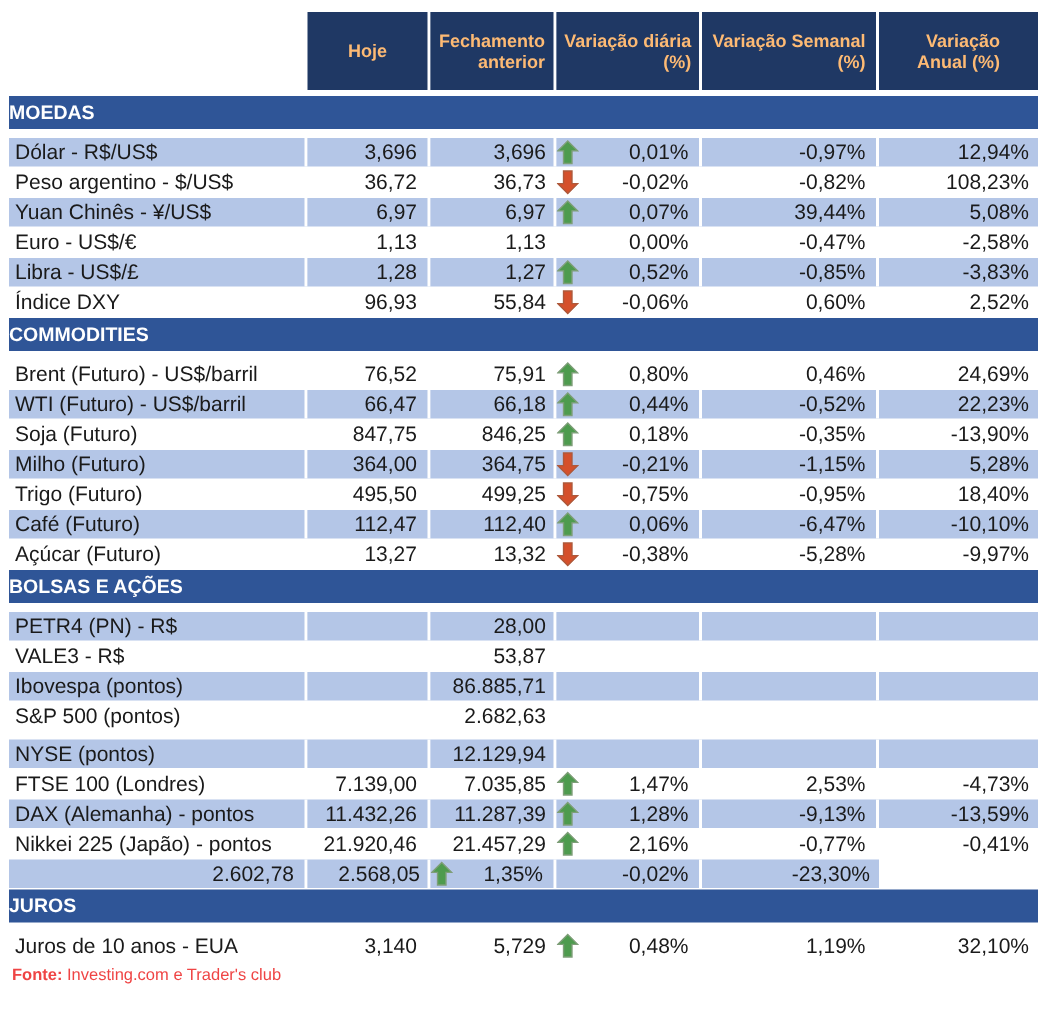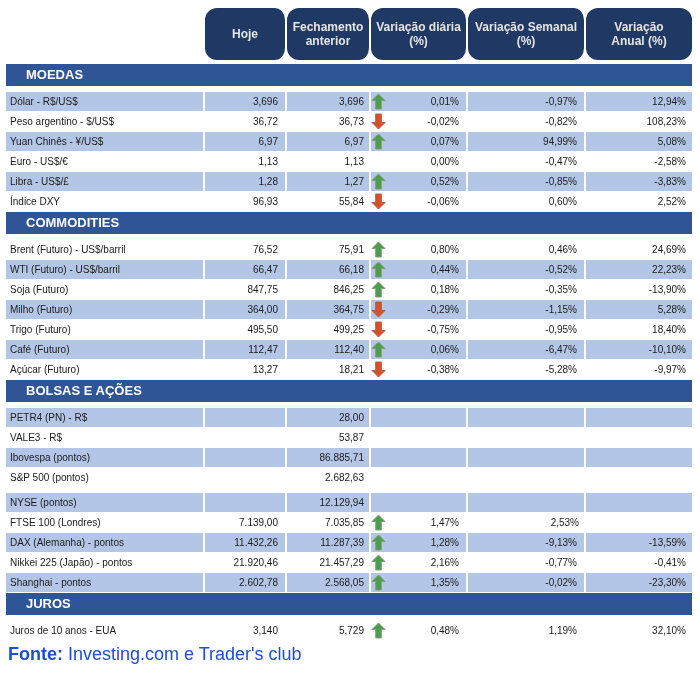--- a/index.html
+++ b/index.html
@@ -17,52 +17,51 @@
   }
   .grid {
     display: grid;
     grid-template-columns: 199px 82px 84px 97px 118px 106px;
   }
   
   .hdr { height: 52px; margin-bottom: 4px; }
   .hdr-spacer { background: transparent; }
   .hdr-cell {
     background: var(--navy);
-    color: #e5e5e5;
+    color: #fdba74;
     font-weight: bold;
     font-size: 12px;
     line-height: 14px;
     display: flex;
     align-items: center;
     justify-content: center;
-    text-align: center;
+    text-align: right;
     white-space: pre-line;
     border-right: 2px solid #fff;
     box-sizing: border-box;
     padding: 2px 2px;
-    border-radius: 12px;
   }
   .hdr-cell:last-child { border-right: none; }
   
   .band {
     height: 22px;
     line-height: 22px;
     background: var(--band);
     color: #fff;
     font-weight: bold;
     font-size: 13px;
-    padding-left: 20px;
+    padding-left: 0;
     margin-bottom: 6px;
   }
   
   .row {
     height: 19px;
     line-height: 19px;
     margin-bottom: 1px;
-    font-size: 10px;
+    font-size: 14px;
   }
   .row .cell {
     border-right: 2px solid #fff;
     box-sizing: border-box;
     overflow: hidden;
     white-space: nowrap;
   }
   .row .cell:last-child { border-right: none; }
   .row.shaded .cell { background: var(--rowblue); }
   .cell.label { padding-left: 4px; }
@@ -72,22 +71,22 @@
   .cell.diaria {
     display: flex;
     justify-content: space-between;
     align-items: center;
     padding: 0 7px 0 0;
   }
   .arrow-slot { width: 15px; height: 17px; display: inline-flex; align-items: center; }
   
   .footer {
     margin-top: 4px;
-    font-size: 18px;
-    color: #1d4ed8;
+    font-size: 11px;
+    color: #ef4444;
     padding-left: 2px;
   }
   .footer .b { font-weight: bold; }
 </style>
 </head>
 <body>
 
 <div id="table-root">
 
   <div class="grid hdr">
@@ -140,21 +139,21 @@
         <div class="cell num">6,97</div>
         <div class="cell num fech">6,97</div>
         <div class="cell diaria">
           <span class="arrow-slot">
             <svg width="15" height="17" viewBox="0 0 16 18">
               <polygon points="8,1 15,8 11,8 11,17 5,17 5,8 1,8" fill="#4E9B4E" stroke="#7E9E78" stroke-width="1" stroke-linejoin="miter"></polygon>
             </svg>
           </span>
           <span>0,07%</span>
         </div>
-        <div class="cell num">94,99%</div>
+        <div class="cell num">39,44%</div>
         <div class="cell num anual">5,08%</div>
       </div>
       <div class="grid row">
         <div class="cell label">Euro - US$/€</div>
         <div class="cell num">1,13</div>
         <div class="cell num fech">1,13</div>
         <div class="cell diaria">
           <span class="arrow-slot"></span>
           <span>0,00%</span>
         </div>
@@ -240,21 +239,21 @@
       <div class="grid row shaded">
         <div class="cell label">Milho (Futuro)</div>
         <div class="cell num">364,00</div>
         <div class="cell num fech">364,75</div>
         <div class="cell diaria">
           <span class="arrow-slot">
             <svg width="15" height="17" viewBox="0 0 16 18">
               <polygon points="8,17 1,10 5,10 5,1 11,1 11,10 15,10" fill="#D5502B" stroke="#AE593B" stroke-width="1" stroke-linejoin="miter"></polygon>
             </svg>
           </span>
-          <span>-0,29%</span>
+          <span>-0,21%</span>
         </div>
         <div class="cell num">-1,15%</div>
         <div class="cell num anual">5,28%</div>
       </div>
       <div class="grid row">
         <div class="cell label">Trigo (Futuro)</div>
         <div class="cell num">495,50</div>
         <div class="cell num fech">499,25</div>
         <div class="cell diaria">
           <span class="arrow-slot">
@@ -278,21 +277,21 @@
             </svg>
           </span>
           <span>0,06%</span>
         </div>
         <div class="cell num">-6,47%</div>
         <div class="cell num anual">-10,10%</div>
       </div>
       <div class="grid row">
         <div class="cell label">Açúcar (Futuro)</div>
         <div class="cell num">13,27</div>
-        <div class="cell num fech">18,21</div>
+        <div class="cell num fech">13,32</div>
         <div class="cell diaria">
           <span class="arrow-slot">
             <svg width="15" height="17" viewBox="0 0 16 18">
               <polygon points="8,17 1,10 5,10 5,1 11,1 11,10 15,10" fill="#D5502B" stroke="#AE593B" stroke-width="1" stroke-linejoin="miter"></polygon>
             </svg>
           </span>
           <span>-0,38%</span>
         </div>
         <div class="cell num">-5,28%</div>
         <div class="cell num anual">-9,97%</div>
@@ -359,20 +358,21 @@
         <div class="cell num fech">7.035,85</div>
         <div class="cell diaria">
           <span class="arrow-slot">
             <svg width="15" height="17" viewBox="0 0 16 18">
               <polygon points="8,1 15,8 11,8 11,17 5,17 5,8 1,8" fill="#4E9B4E" stroke="#7E9E78" stroke-width="1" stroke-linejoin="miter"></polygon>
             </svg>
           </span>
           <span>1,47%</span>
         </div>
         <div class="cell num">2,53%</div>
+        <div class="cell num anual">-4,73%</div>
       </div>
       <div class="grid row shaded">
         <div class="cell label">DAX (Alemanha) - pontos</div>
         <div class="cell num">11.432,26</div>
         <div class="cell num fech">11.287,39</div>
         <div class="cell diaria">
           <span class="arrow-slot">
             <svg width="15" height="17" viewBox="0 0 16 18">
               <polygon points="8,1 15,8 11,8 11,17 5,17 5,8 1,8" fill="#4E9B4E" stroke="#7E9E78" stroke-width="1" stroke-linejoin="miter"></polygon>
             </svg>
@@ -391,21 +391,20 @@
             <svg width="15" height="17" viewBox="0 0 16 18">
               <polygon points="8,1 15,8 11,8 11,17 5,17 5,8 1,8" fill="#4E9B4E" stroke="#7E9E78" stroke-width="1" stroke-linejoin="miter"></polygon>
             </svg>
           </span>
           <span>2,16%</span>
         </div>
         <div class="cell num">-0,77%</div>
         <div class="cell num anual">-0,41%</div>
       </div>
       <div class="grid row shaded">
-        <div class="cell label">Shanghai - pontos</div>
         <div class="cell num">2.602,78</div>
         <div class="cell num fech">2.568,05</div>
         <div class="cell diaria">
           <span class="arrow-slot">
             <svg width="15" height="17" viewBox="0 0 16 18">
               <polygon points="8,1 15,8 11,8 11,17 5,17 5,8 1,8" fill="#4E9B4E" stroke="#7E9E78" stroke-width="1" stroke-linejoin="miter"></polygon>
             </svg>
           </span>
           <span>1,35%</span>
         </div>

